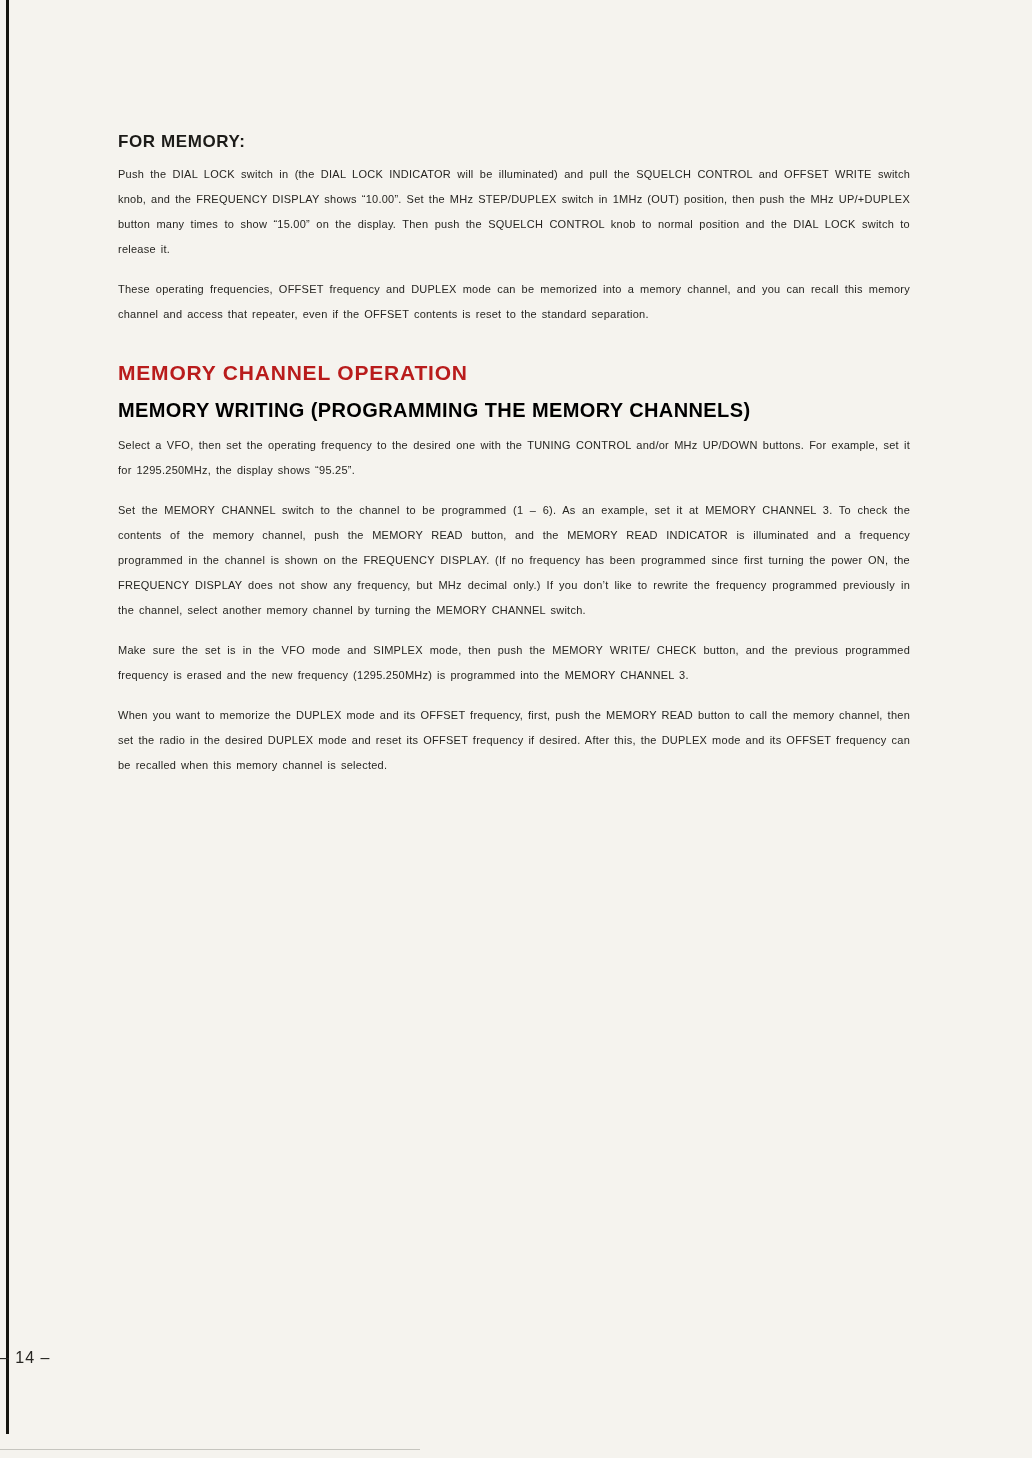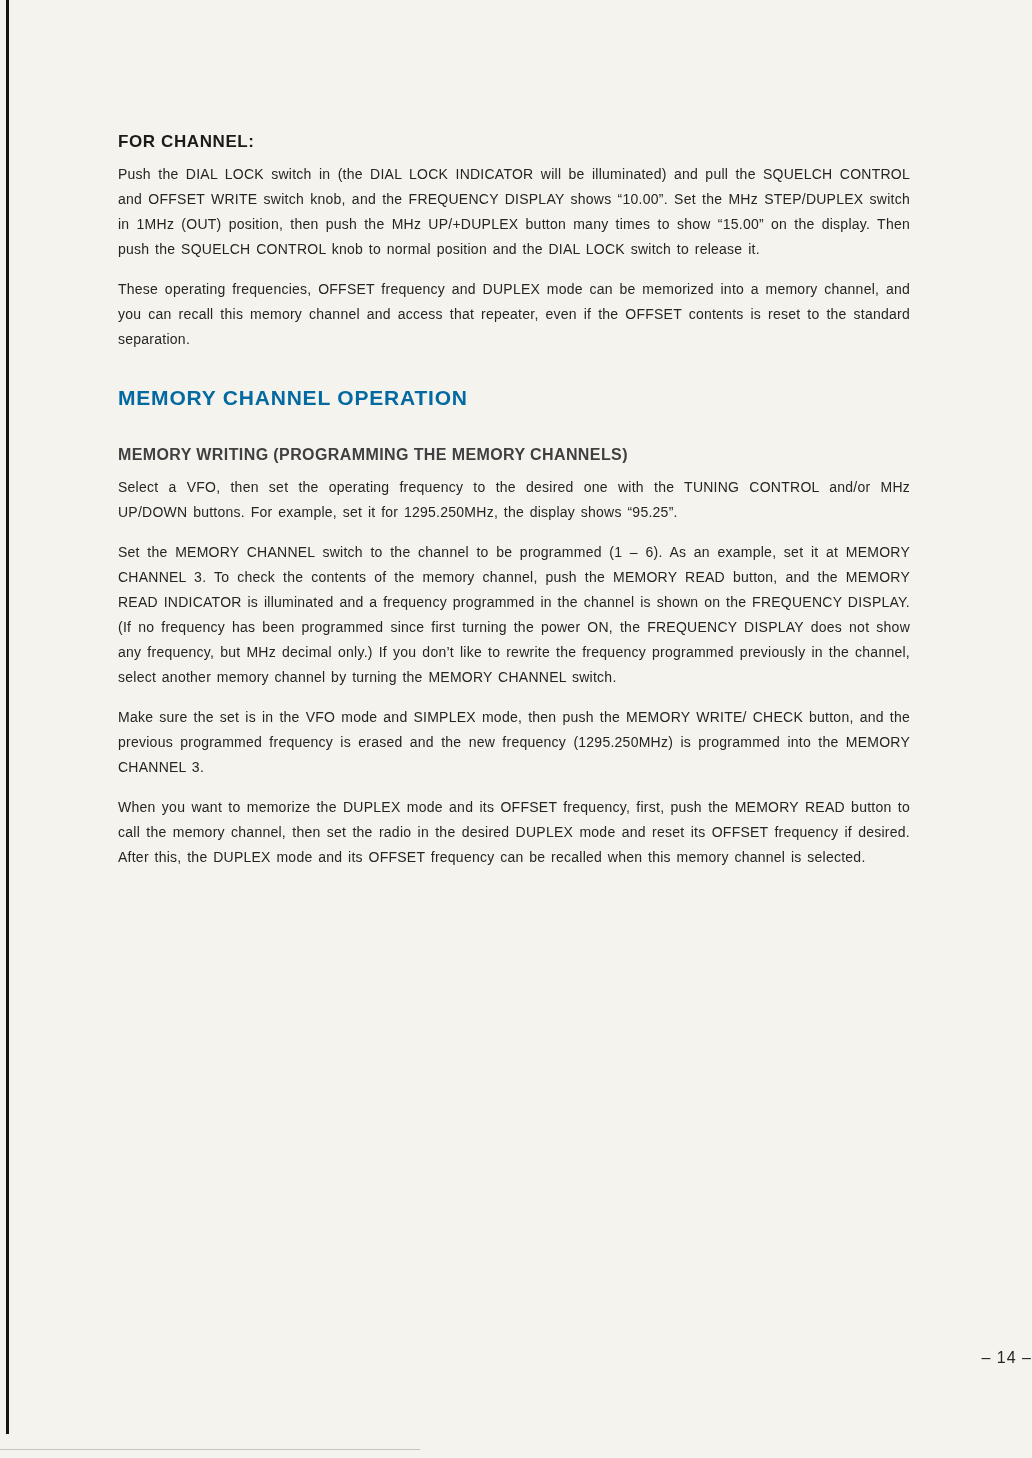--- a/index.html
+++ b/index.html
@@ -30,69 +30,69 @@
     width: 792px;
   }
   .h-small {
     font-size: 17px;
     font-weight: bold;
     letter-spacing: 0.6px;
     color: #1c1b18;
     margin: 0 0 10px 0;
   }
   .content p {
-    font-size: 14px;
+    font-size: 11px;
     line-height: 25px;
     text-align: justify;
     letter-spacing: 0.25px;
     word-spacing: 1.6px;
     margin: 0 0 15px 0;
     color: #262521;
   }
   .h-large {
     font-size: 21px;
     font-weight: bold;
     letter-spacing: 0.8px;
-    color: #0369a1;
-    margin: 34px 0 36px 0;
+    color: #b91c1c;
+    margin: 34px 0 14px 0;
   }
   .h-sub {
-    font-size: 16px;
+    font-size: 20px;
     font-weight: bold;
     letter-spacing: 0.4px;
-    color: #404040;
+    color: #000000;
     margin: 0 0 11px 0;
   }
   .page-number {
     position: absolute;
     top: 1349px;
     left: 0;
     width: 100%;
-    text-align: right;
+    text-align: left;
     font-size: 16px;
     letter-spacing: 1px;
     color: #262521;
   }
   .bottom-edge {
     position: absolute;
     left: 0;
     bottom: 8px;
     width: 420px;
     height: 1px;
     background: rgba(60,58,50,0.25);
   }
 </style>
 </head>
 <body>
 
 <div class="binding-line"></div>
 
 <main class="content">
 
-  <h3 class="h-small">FOR CHANNEL:</h3>
+  <h3 class="h-small">FOR MEMORY:</h3>
 
   <p>Push the DIAL LOCK switch in (the DIAL LOCK INDICATOR will be illuminated) and pull the SQUELCH CONTROL and OFFSET WRITE switch knob, and the FREQUENCY DISPLAY shows “10.00”.  Set the MHz STEP/DUPLEX switch in 1MHz (OUT) position, then push the MHz UP/+DUPLEX button many times to show “15.00” on the display.  Then push the SQUELCH CONTROL knob to normal position and the DIAL LOCK switch to release it.</p>
 
 
 
 
   <p>These operating frequencies, OFFSET frequency and DUPLEX mode can be memorized into a memory channel, and you can recall this memory channel and access that repeater, even if the OFFSET contents is reset to the standard separation.</p>
 
   <h2 class="h-large">MEMORY CHANNEL OPERATION</h2>
 

